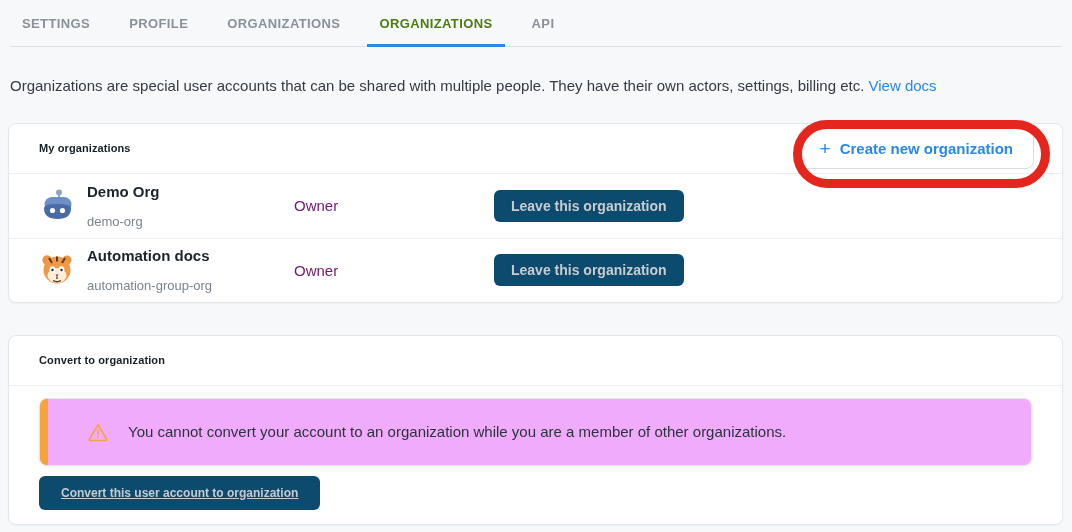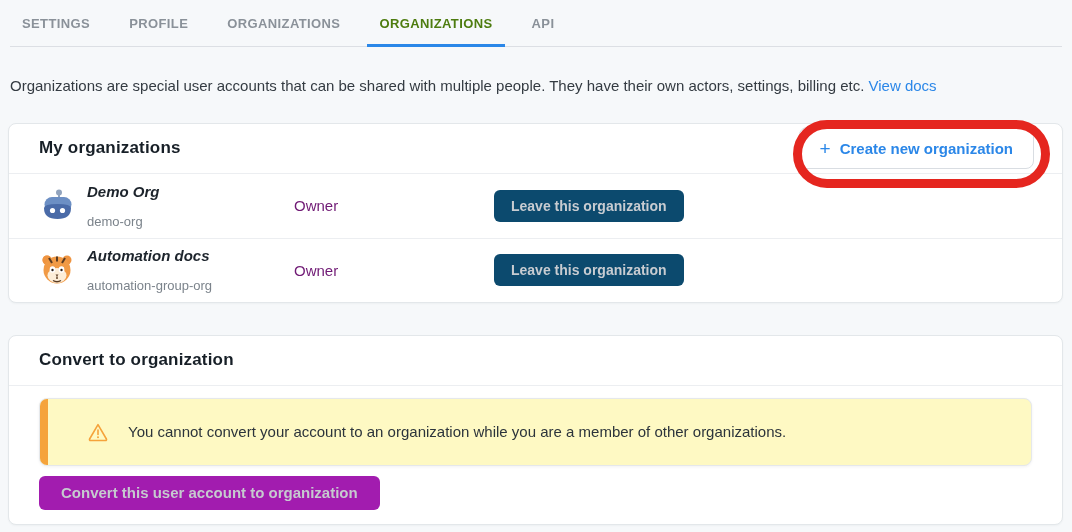--- a/index.html
+++ b/index.html
@@ -61,21 +61,21 @@
 
   .card-header {
     display: flex;
     align-items: center;
     justify-content: space-between;
     height: 50px;
     padding: 0 28px 0 30px;
     border-bottom: 1px solid #eceef1;
   }
   .card-title {
-    font-size: 17px;
+    font-size: 11px;
     font-weight: bold;
     color: #171f27;
     letter-spacing: 0.01em;
   }
 
   .create-btn {
     display: flex;
     align-items: center;
     gap: 9px;
     height: 42px;
@@ -94,21 +94,21 @@
   
   .org-row {
     display: flex;
     align-items: center;
     height: 64px;
     padding: 0 30px;
   }
   .org-row + .org-row { border-top: 1px solid #eceef1; }
   .avatar { width: 36px; height: 36px; flex: 0 0 36px; }
   .org-names { margin-left: 12px; flex: 0 0 207px; }
-  .org-name { font-size: 15px; font-weight: bold; color: #1d242c; font-style: italic; }
+  .org-name { font-size: 15px; font-weight: bold; color: #1d242c; }
   .org-slug { font-size: 13px; color: #7b838b; margin-top: 14px; }
   .org-role { flex: 0 0 200px; font-size: 15px; color: #701a75; }
   .leave-btn {
     height: 32px;
     padding: 0 17px;
     background: #0c4a6e;
     border: none;
     border-radius: 6px;
     color: #c8ccd1;
     font-family: inherit;
@@ -117,21 +117,21 @@
     cursor: default;
   }
 
   
   .convert-body { padding: 12px 30px 14px; }
   .warning-box {
     position: relative;
     display: flex;
     align-items: center;
     min-height: 68px;
-    background: #fef9c3;
+    background: #f0abfc;
     border: 1px solid #e5e8eb;
     border-radius: 8px;
     box-shadow: 0 1px 3px rgba(30,40,50,0.06);
     padding: 14px 24px 14px 28px;
     overflow: hidden;
   }
   .warning-box::before {
     content: "";
     position: absolute;
     left: 0; top: 0; bottom: 0;
@@ -141,28 +141,29 @@
   .warning-icon { flex: 0 0 20px; margin-left: 20px; }
   .warning-text {
     margin-left: 20px;
     font-size: 15px;
     color: #2c343b;
   }
   .convert-btn {
     margin-top: 10px;
     height: 34px;
     padding: 0 22px;
-    background: #a21caf;
+    background: #0c4a6e;
     border: none;
     border-radius: 6px;
     color: #c6cacf;
     font-family: inherit;
-    font-size: 15px;
+    font-size: 12px;
     font-weight: bold;
     cursor: default;
+    text-decoration: underline;
   }
 
   
   .annotation {
     position: absolute;
     left: 793px;
     top: 120px;
     width: 257px;
     height: 68px;
     border: 9px solid #e5261f;

